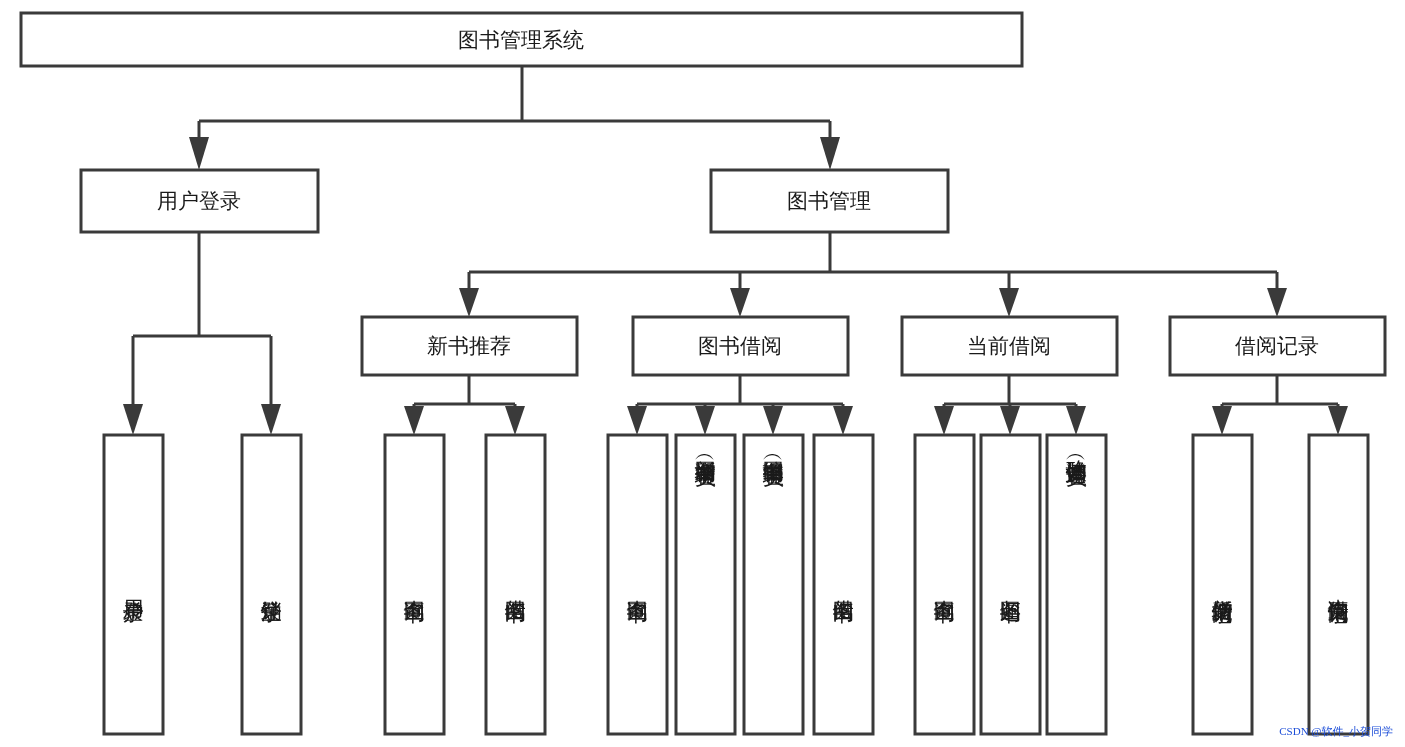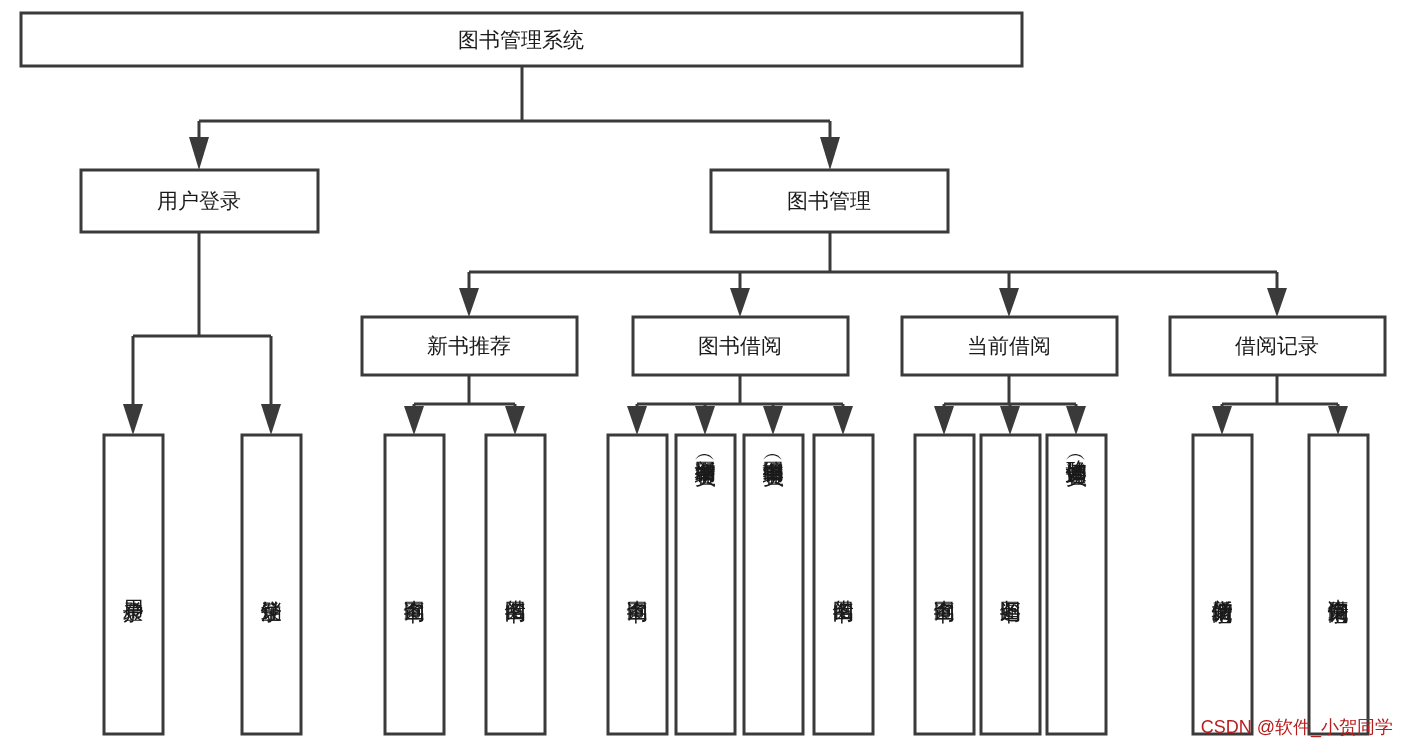--- a/index.html
+++ b/index.html
@@ -63,23 +63,23 @@
     font-size: 21px;
     color: #1a1a1a;
     line-height: 1.12;
     letter-spacing: 1px;
     white-space: nowrap;
   }
   .watermark {
     position: absolute;
     right: 12px;
     bottom: 8px;
-    font-family: Liberation Sans, sans-serif;
-    font-size: 18px;
-    color: #b91c1c;
+    font-family: Liberation Serif, serif;
+    font-size: 11px;
+    color: #1d4ed8;
     white-space: nowrap;
     pointer-events: none;
   }
 </style>
 </head>
 <body>
 
 <div id="diagram-root">
 
   <svg id="flow-svg" viewBox="0 0 1405 747">

